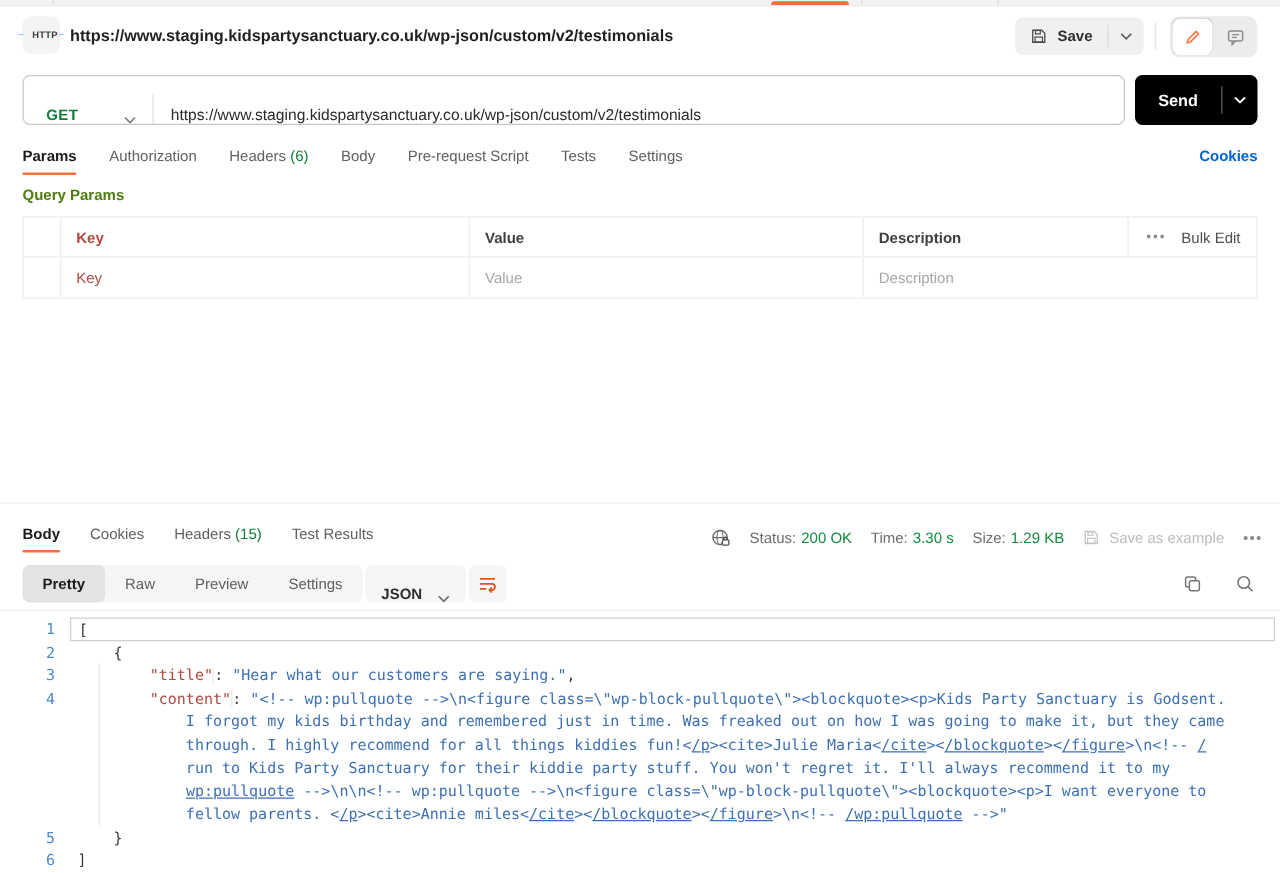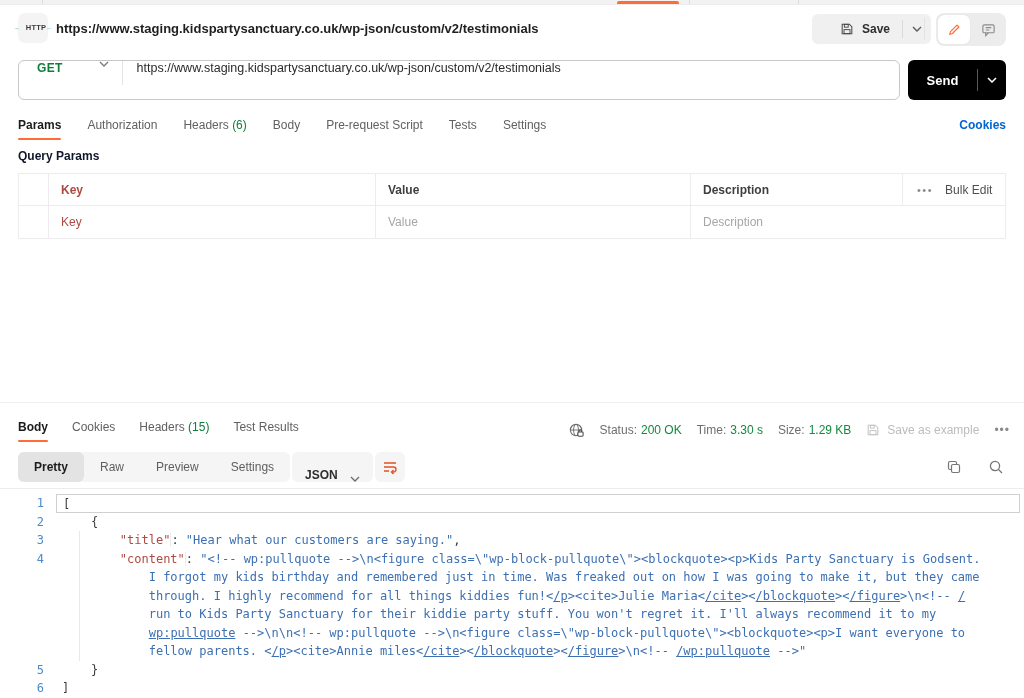--- a/index.html
+++ b/index.html
@@ -12,50 +12,50 @@
   .sliver-div{position:absolute;top:0;width:1px;height:4px;background:#dcdcdc;}
   .sliver-active{position:absolute;left:617px;top:1px;width:62px;height:3px;background:#ff6c37;border-radius:2px 2px 0 0;}
 
   
   .http-badge{position:absolute;left:18px;top:13px;width:30px;height:30px;border-radius:7px;background:#f4f4f4;
       display:flex;flex-direction:row;align-items:center;justify-content:center;color:#2f9cc0;}
   .http-badge .arr{font-size:6px;line-height:5px;}
   .http-badge .txt{font-size:7.5px;font-weight:800;letter-spacing:.2px;line-height:8px;}
   .req-title{position:absolute;left:56px;top:21px;font-size:13px;font-weight:700;color:#1f1f1f;}
   .save-group{position:absolute;left:812px;top:14px;height:30px;display:flex;align-items:center;background:#f0f0f0;border-radius:6px;}
-  .btn-save{display:flex;align-items:center;gap:8px;padding:0 12px;height:30px;font-size:12px;font-weight:600;color:#2e2e2e;border-radius:6px 0 0 6px;cursor:pointer;margin-left:16px;}
+  .btn-save{display:flex;align-items:center;gap:8px;padding:0 12px;height:30px;font-size:12px;font-weight:600;color:#2e2e2e;border-radius:6px 0 0 6px;cursor:pointer;}
   .save-grp-sep{width:1px;height:18px;background:#dadada;}
   .btn-save-caret{width:28px;height:30px;display:flex;align-items:center;justify-content:center;border-radius:0 6px 6px 0;cursor:pointer;}
   .hdr-div{position:absolute;left:924px;top:18px;width:1px;height:22px;background:#e3e3e3;}
   .edit-group{position:absolute;left:936px;top:13px;width:70px;height:33px;background:#ececec;border-radius:8px;display:flex;padding:2px;gap:2px;box-sizing:border-box;}
   .edit-btn{flex:1;background:#fff;border-radius:6px;display:flex;align-items:center;justify-content:center;cursor:pointer;box-shadow:0 0 1px rgba(0,0,0,.15);}
   .comment-btn{flex:1;border-radius:6px;display:flex;align-items:center;justify-content:center;cursor:pointer;}
 
   
   .url-box{position:absolute;left:18px;top:60px;width:882px;height:40px;border:1px solid #c8c8c8;border-radius:6px;
-      background:#fff;display:flex;align-items:flex-start;box-sizing:border-box;}
+      background:#fff;display:flex;align-items:flex-end;box-sizing:border-box;}
   .method{margin-left:18px;font-size:12px;font-weight:700;color:#0e7e3a;letter-spacing:.3px;cursor:pointer;}
   .method-caret{margin-left:36px;cursor:pointer;}
   .url-sep{width:1px;height:24px;background:#e4e4e4;margin-left:13px;}
   .url-text{margin-left:14px;font-size:12.5px;color:#2b2b2b;white-space:nowrap;cursor:text;}
   .send-btn{position:absolute;left:908px;top:60px;width:98px;height:40px;background:#000000;border-radius:6px;display:flex;align-items:center;color:#fff;cursor:pointer;}
   .send-label{flex:1;text-align:center;font-size:13px;font-weight:600;}
   .send-sep{width:1px;height:22px;background:rgba(255,255,255,.35);}
   .send-caret{width:28px;display:flex;align-items:center;justify-content:center;}
 
   
   .req-tabs{position:absolute;left:18px;top:112px;display:flex;gap:26px;align-items:flex-start;}
   .rtab{position:relative;font-size:12px;color:#616161;padding:6px 0 11px;cursor:pointer;white-space:nowrap;}
   .rtab.active{color:#1c1c1c;font-weight:600;}
   .rtab.active::after{content:"";position:absolute;left:0;right:0;bottom:3px;height:2px;background:#ff6c37;border-radius:1px;}
   .count-green{color:#0e7e3a;}
   .cookies-link{position:absolute;right:18px;top:118px;font-size:12px;font-weight:600;color:#0265d2;cursor:pointer;}
 
   
-  .qp-title{position:absolute;left:18px;top:149px;font-size:12px;font-weight:600;color:#0f172a;}
+  .qp-title{position:absolute;left:18px;top:149px;font-size:12px;font-weight:600;color:#4d7c0f;}
   .qp-table{position:absolute;left:18px;top:173px;width:988px;border:1px solid #ececec;box-sizing:border-box;background:#fff;}
   .qp-row{display:flex;height:32px;box-sizing:border-box;align-items:stretch;}
   .qp-row.head{border-bottom:1px solid #ececec;}
   .qp-cell{display:flex;align-items:center;padding-left:12px;box-sizing:border-box;}
   .c0{width:30px;padding-left:0;border-right:1px solid #ececec;}
   .c-key{width:327px;border-right:1px solid #ececec;}
   .c-val{width:315px;border-right:1px solid #ececec;}
   .c-desc-h{width:212px;border-right:1px solid #ececec;}
   .c-desc{flex:1;}
   .c-bulk{flex:1;display:flex;align-items:center;gap:12px;padding-left:14px;}

